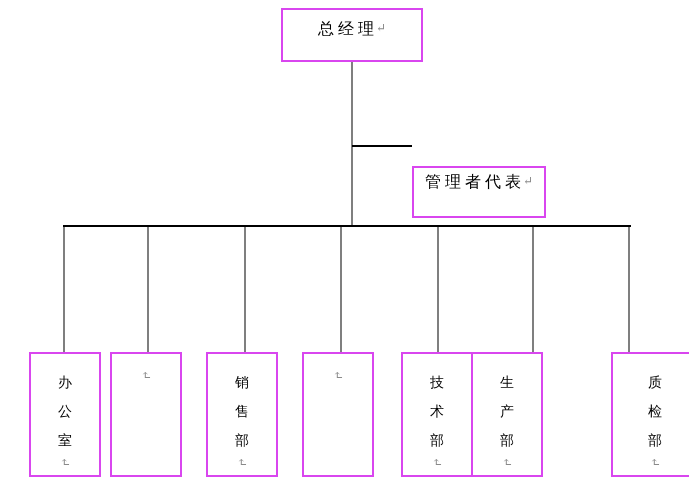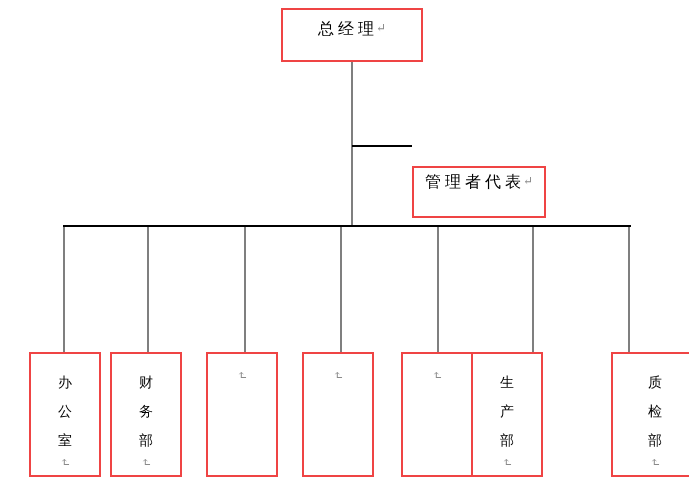--- a/index.html
+++ b/index.html
@@ -1,20 +1,20 @@
 <!DOCTYPE html>
 <html><head>
 <meta charset="utf-8">
 <style>
   html,body{margin:0;padding:0;background:#ffffff;}
   #canvas{
     position:relative;width:689px;height:490px;background:#ffffff;
     font-family:"DejaVu Serif","Liberation Serif",serif;overflow:hidden;
   }
-  .box{position:absolute;box-sizing:border-box;border:2px solid #ef4444;background:#ffffff;}
+  .box{position:absolute;box-sizing:border-box;border:2px solid #d946ef;background:#ffffff;}
   
   .hbox{display:flex;justify-content:center;align-items:flex-start;}
   .top-box{left:281px;top:8px;width:142px;height:54px;padding-top:9px;}
   .mgr-box{left:412px;top:123px;width:134px;height:52px;padding-top:4px;margin-top:43px;}
   .hlabel{font-size:16px;letter-spacing:4px;color:#000;white-space:nowrap;}
   .pmark{color:#8a8a8a;font-size:12px;margin-top:2px;margin-left:-2px;}
   
   .dept{top:352px;width:72px;height:125px;display:flex;flex-direction:column;align-items:center;padding-top:14px;}
   .vlabel{font-size:14px;line-height:29px;width:20px;word-break:break-all;text-align:center;color:#000;}
   .vmark{color:#8a8a8a;font-size:12px;line-height:12px;transform:rotate(90deg);margin-top:1px;}
@@ -55,30 +55,31 @@
   <div class="box hbox mgr-box">
     <span class="hlabel">管理者代表</span>
     <span class="pmark">↵</span>
   </div>
 
   <div class="box dept d1">
     <span class="vlabel">办公室</span>
     <span class="vmark">↵</span>
   </div>
   <div class="box dept d2">
-    <span class="vlabel">财务部</span>
     <span class="vmark">↵</span>
   </div>
   <div class="box dept d3">
+    <span class="vlabel">销售部</span>
     <span class="vmark">↵</span>
   </div>
   <div class="box dept d4">
     <span class="vmark">↵</span>
   </div>
   <div class="box dept d5">
+    <span class="vlabel">技术部</span>
     <span class="vmark">↵</span>
   </div>
   <div class="box dept d6">
     <span class="vlabel">生产部</span>
     <span class="vmark">↵</span>
   </div>
   <div class="box dept d7">
     <span class="vlabel">质检部</span>
     <span class="vmark">↵</span>
   </div>

